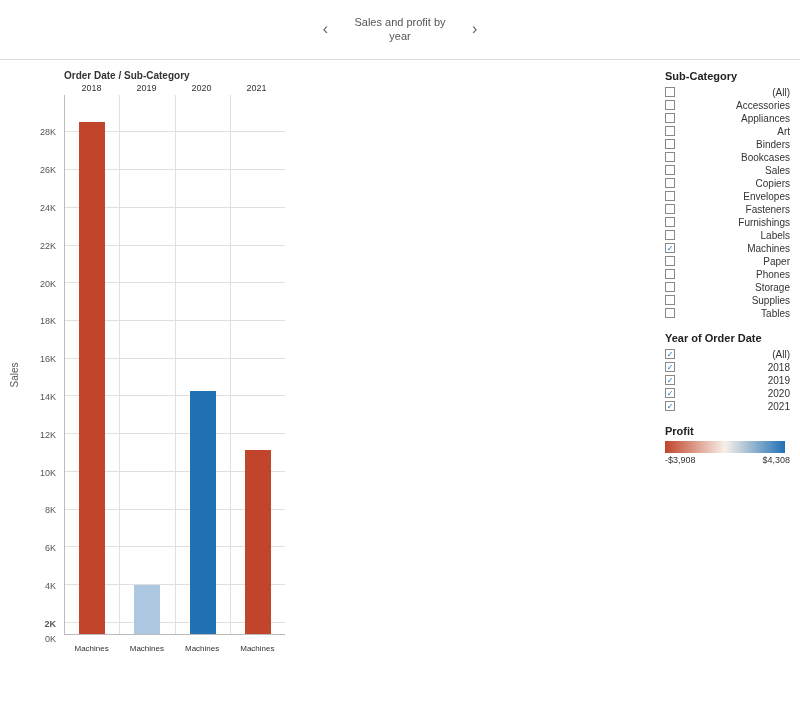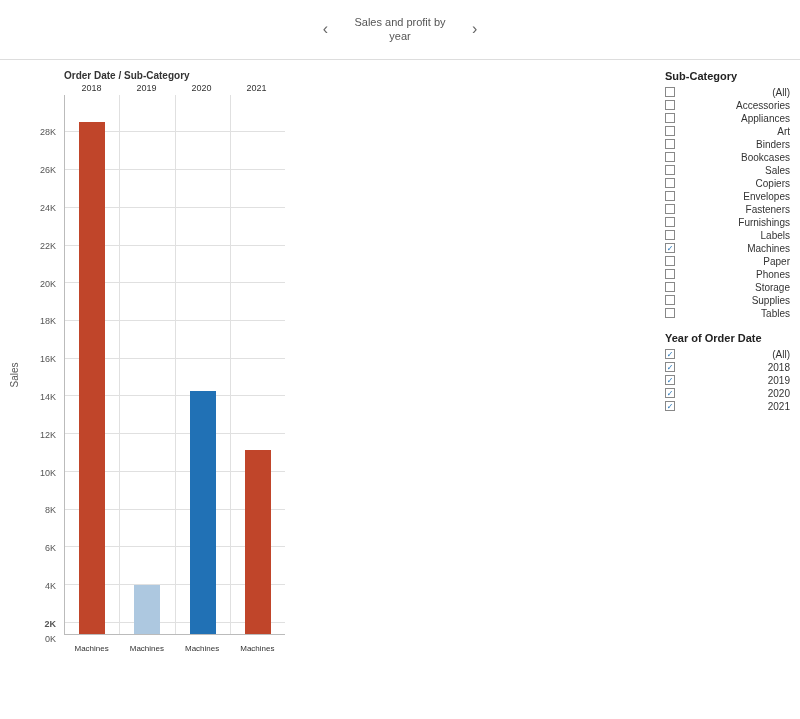--- a/index.html
+++ b/index.html
@@ -325,14 +325,22 @@
       <div class="filter-item">
         <div class="filter-checkbox" style="color:#2171b5;">✓</div>
         <span>2020</span>
       </div>
       <div class="filter-item">
         <div class="filter-checkbox" style="color:#2171b5;">✓</div>
         <span>2021</span>
       </div>
     </div>
 
+    <div class="filter-section profit-legend">
+      <div class="filter-title">Profit</div>
+      <div class="profit-gradient"></div>
+      <div class="profit-range">
+        <span>-$3,908</span>
+        <span>$4,308</span>
+      </div>
+    </div>
   </div>
 </div>
 
 </body></html>

